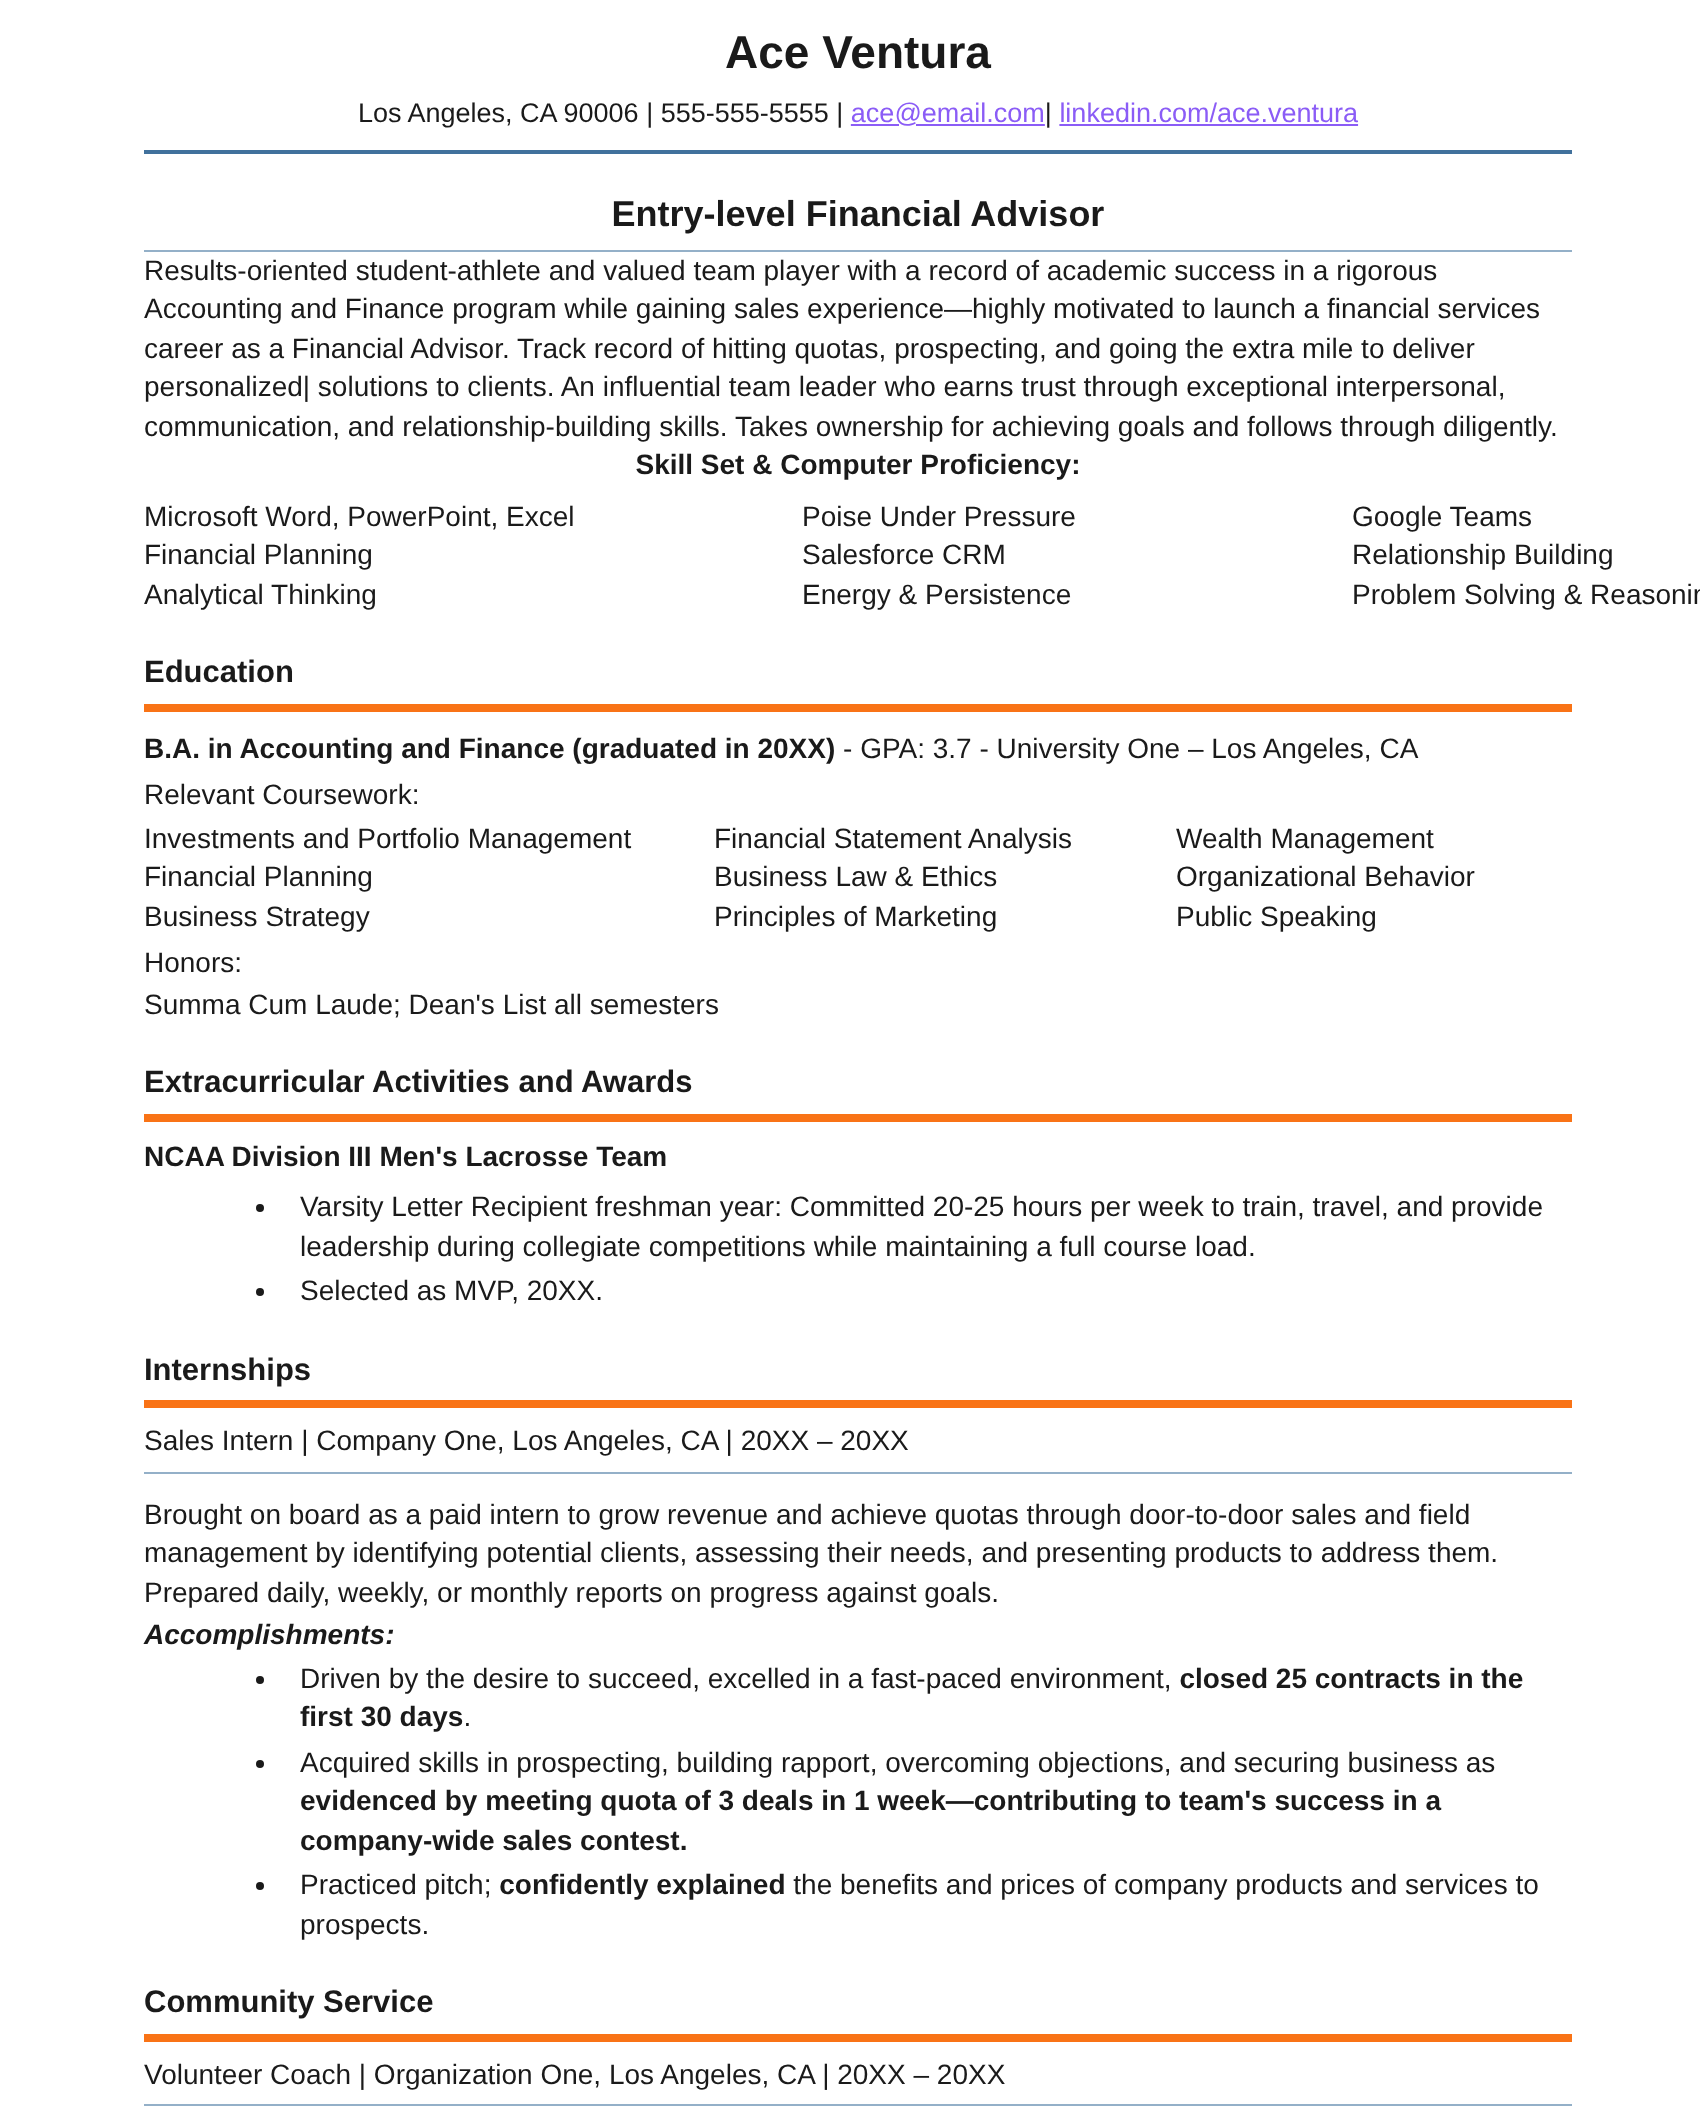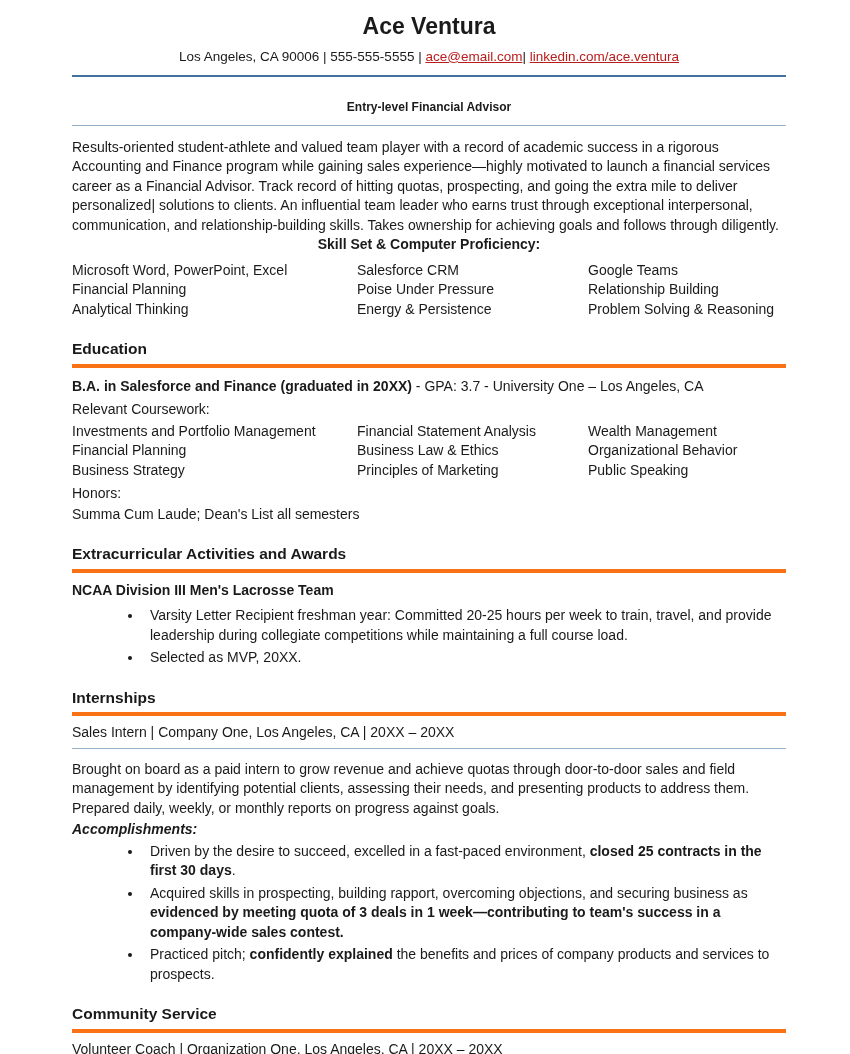--- a/index.html
+++ b/index.html
@@ -10,35 +10,35 @@
     font-size: 14px;
     line-height: 19.5px;
     color: #1a1a1a;
   }
   h1, h2, h3, p, ul { margin: 0; padding: 0; }
   .page { padding: 8px 64px 24px 72px; }
 
   
   .name { font-size: 23px; font-weight: 700; text-align: center; line-height: 1.25; padding-top: 4px; }
   .contact { font-size: 13.5px; text-align: center; margin-top: 6px; }
-  .contact .link { color: #b91c1c; text-decoration: underline; cursor: pointer; }
+  .contact .link { color: #8b5cf6; text-decoration: underline; cursor: pointer; }
   hr { border: 0; margin: 0; }
   .rule-strong { border-top: 2px solid #41719c; margin-top: 9px; }
   .rule-light  { border-top: 1px solid #94b0c8; }
 
   
-  .doc-title { font-size: 12px; font-weight: 700; text-align: center; margin-top: 21px; }
+  .doc-title { font-size: 18px; font-weight: 700; text-align: center; margin-top: 21px; }
   .title-rule { margin-top: 7px; }
-  .summary { margin-top: 12px; }
+  .summary { margin-top: 0; }
   .caret { font-weight: 400; }
 
   
   .skills-heading { font-size: 14px; font-weight: 700; text-align: center; }
   .three-col { display: grid; grid-template-columns: 285px 231px 198px; margin-top: 2px; }
-  .skills-grid { margin-top: 6px; }
+  .skills-grid { margin-top: 6px; gap: 44px; }
   .cell { line-height: 19.5px; }
 
   
   .section { margin-top: 20px; }
   .section-heading { font-size: 15.5px; font-weight: 700; padding-bottom: 5px; border-bottom: 4px solid #f97316; }
   .degree { margin-top: 9px; white-space: nowrap; }
   .sub-label { font-weight: 400; margin-top: 4px; }
   .honors { margin-top: 1px; }
   .team-name { font-weight: 700; margin-top: 8px; }
 
@@ -70,35 +70,35 @@
 
   <section>
     <h3 class="skills-heading">Skill Set &amp; Computer Proficiency:</h3>
     <div class="three-col skills-grid">
       <div>
         <div class="cell">Microsoft Word, PowerPoint, Excel</div>
         <div class="cell">Financial Planning</div>
         <div class="cell">Analytical Thinking</div>
       </div>
       <div>
+        <div class="cell">Poise Under Pressure</div>
         <div class="cell">Salesforce CRM</div>
-        <div class="cell">Poise Under Pressure</div>
         <div class="cell">Energy &amp; Persistence</div>
       </div>
       <div>
         <div class="cell">Google Teams</div>
         <div class="cell">Relationship Building</div>
         <div class="cell">Problem Solving &amp; Reasoning</div>
       </div>
     </div>
   </section>
 
   <section class="section">
     <h2 class="section-heading">Education</h2>
-    <p class="degree"><strong>B.A. in Salesforce and Finance (graduated in 20XX)</strong><span> - GPA: 3.7 - University One – Los Angeles, CA</span></p>
+    <p class="degree"><strong>B.A. in Accounting and Finance (graduated in 20XX)</strong><span> - GPA: 3.7 - University One – Los Angeles, CA</span></p>
     <p class="sub-label">Relevant Coursework:</p>
     <div class="three-col">
       <div>
         <div class="cell">Investments and Portfolio Management</div>
         <div class="cell">Financial Planning</div>
         <div class="cell">Business Strategy</div>
       </div>
       <div>
         <div class="cell">Financial Statement Analysis</div>
         <div class="cell">Business Law &amp; Ethics</div>

